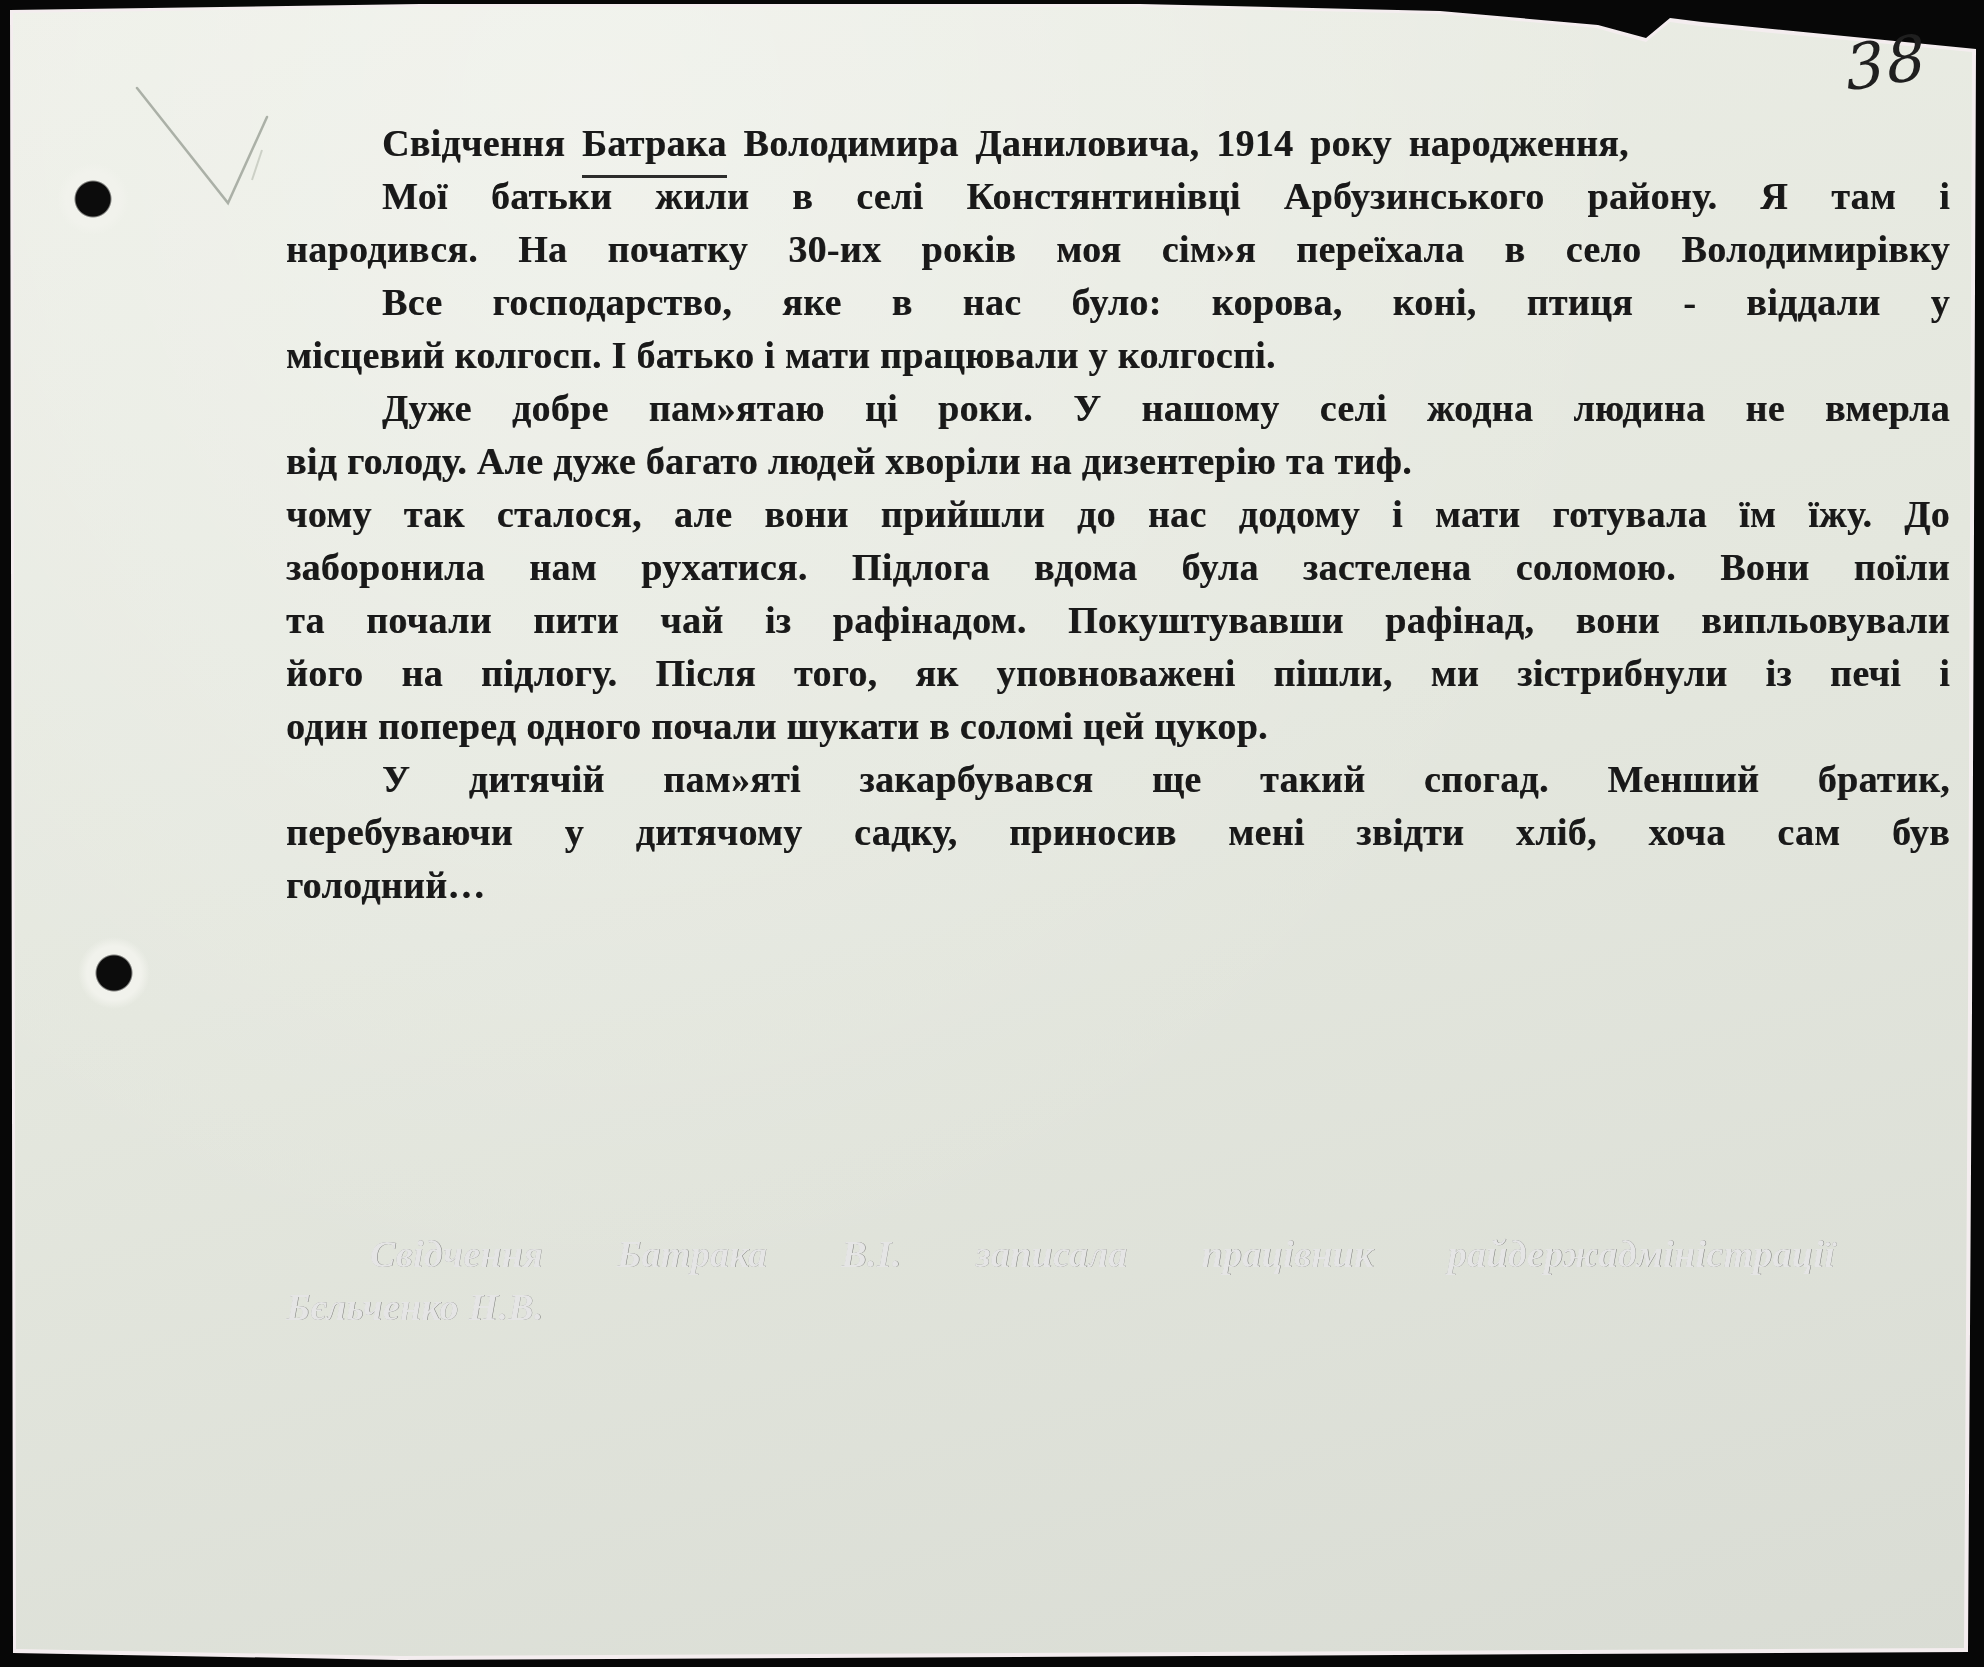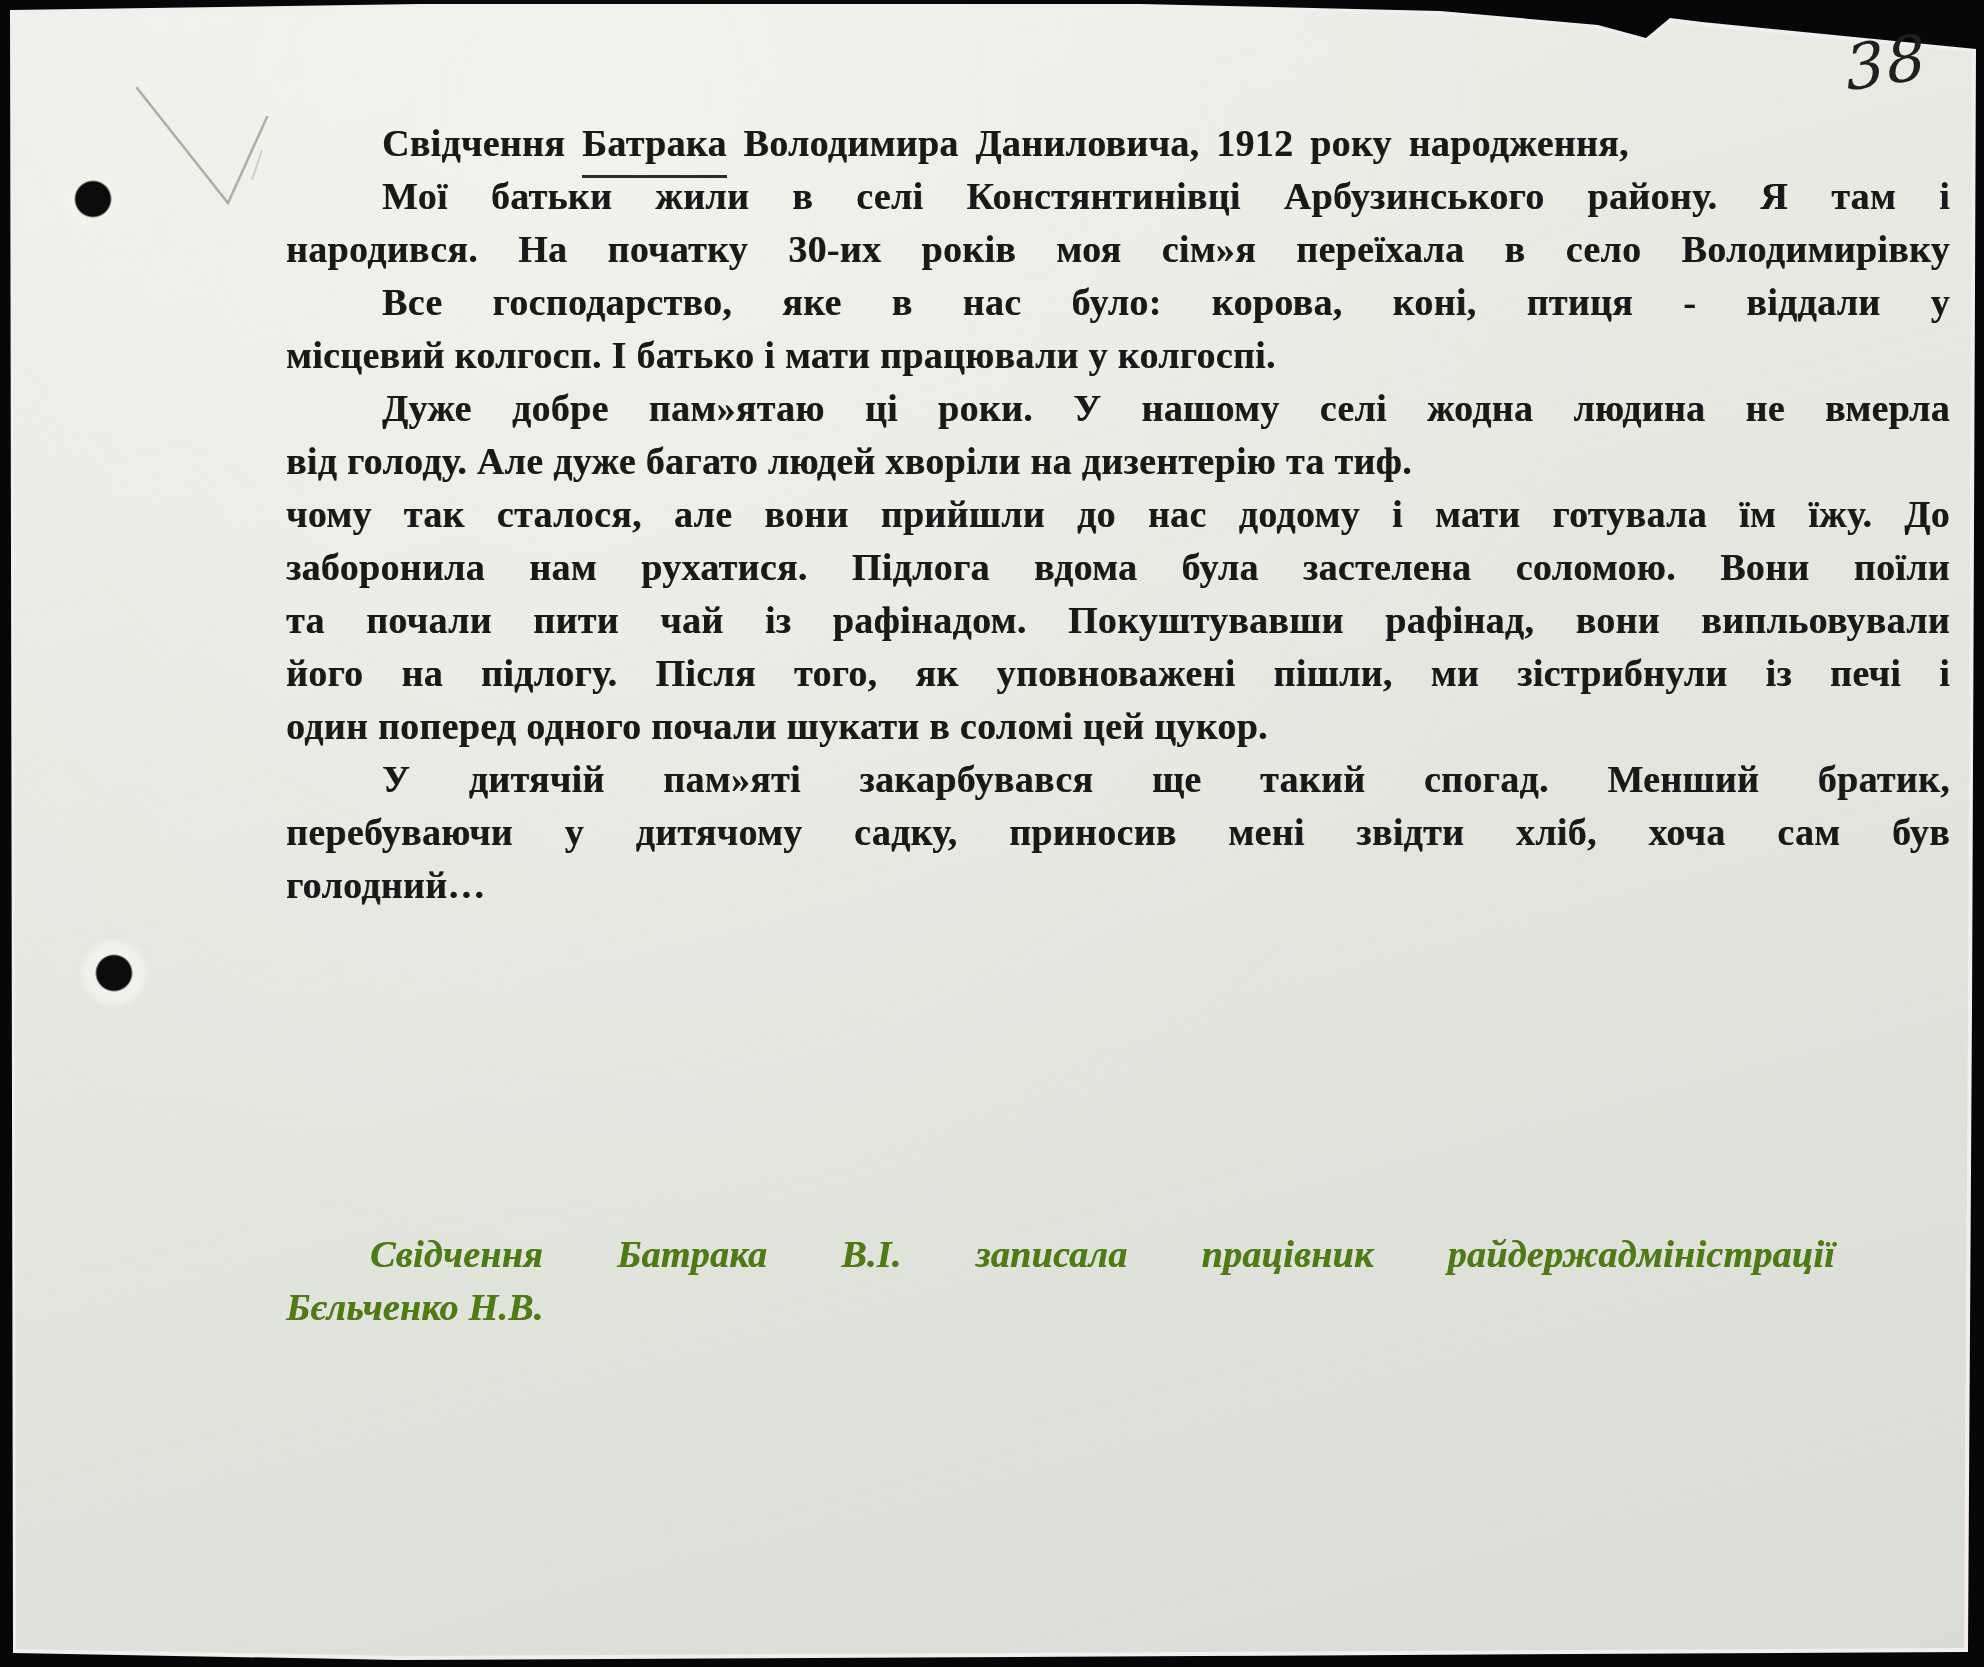--- a/index.html
+++ b/index.html
@@ -30,21 +30,21 @@
     line-height:53px;letter-spacing:0.3px;
     text-shadow:0.4px 0.4px 0.6px rgba(25,25,25,0.6);
   }
   .ln{width:100%;}
   .j{text-align:justify;text-align-last:justify;}
   .i{text-indent:96px;}
   .ws{word-spacing:7px;}
   .ul{border-bottom:3px solid rgba(22,22,22,0.9);padding-bottom:11px;}
   .sigblock{
     position:absolute;left:286px;top:1228px;width:1549px;
-    font-size:38px;font-weight:700;font-style:italic;color:#4d7c0f;
+    font-size:38px;font-weight:700;font-style:italic;color:#e5e5e5;
     line-height:53px;letter-spacing:0.3px;
     text-shadow:0.4px 0.4px 0.6px rgba(25,25,25,0.55);
   }
   .sig-i{text-indent:84px;}
   .handwritten{
     position:absolute;left:1845px;top:26px;
     font-family:"DejaVu Serif", serif;
     font-style:italic;font-size:62px;color:#1f1f1f;
     transform:rotate(-9deg) skewX(-4deg);
     letter-spacing:2px;
@@ -69,21 +69,21 @@
     <polyline points="137,88 228,203 267,117" fill="none" stroke="#9aa096" stroke-width="2.5" stroke-linecap="round" opacity="0.8"></polyline>
     <line x1="262" y1="150" x2="252" y2="180" stroke="#aab0a4" stroke-width="2" opacity="0.5"></line>
   </svg>
 
   <div class="hole h1"></div>
   <div class="hole h2"></div>
 
   <div class="handwritten">38</div>
 
   <div class="textblock">
-    <div class="ln ws i"><span>Свідчення </span><span class="ul">Батрака</span><span> Володимира Даниловича, 1912 року народження,</span></div>
+    <div class="ln ws i"><span>Свідчення </span><span class="ul">Батрака</span><span> Володимира Даниловича, 1914 року народження,</span></div>
     <div class="ln j i">Мої батьки жили в селі Констянтинівці Арбузинського району. Я там і</div>
     <div class="ln j">народився. На початку 30-их років моя сім»я переїхала в село Володимирівку</div>
     <div class="ln j i">Все господарство, яке в нас було: корова, коні, птиця - віддали у</div>
     <div class="ln">місцевий колгосп. І батько і мати працювали у колгоспі.</div>
     <div class="ln j i">Дуже добре пам»ятаю ці роки. У нашому селі жодна людина не вмерла</div>
     <div class="ln">від голоду. Але дуже багато людей хворіли на дизентерію та тиф.</div>
     <div class="ln j">чому так сталося, але вони прийшли до нас додому і мати готувала їм їжу. До</div>
     <div class="ln j">заборонила нам рухатися. Підлога вдома була застелена соломою. Вони поїли</div>
     <div class="ln j">та почали пити чай із рафінадом. Покуштувавши рафінад, вони випльовували</div>
     <div class="ln j">його на підлогу. Після того, як уповноважені пішли, ми зістрибнули із печі і</div>

